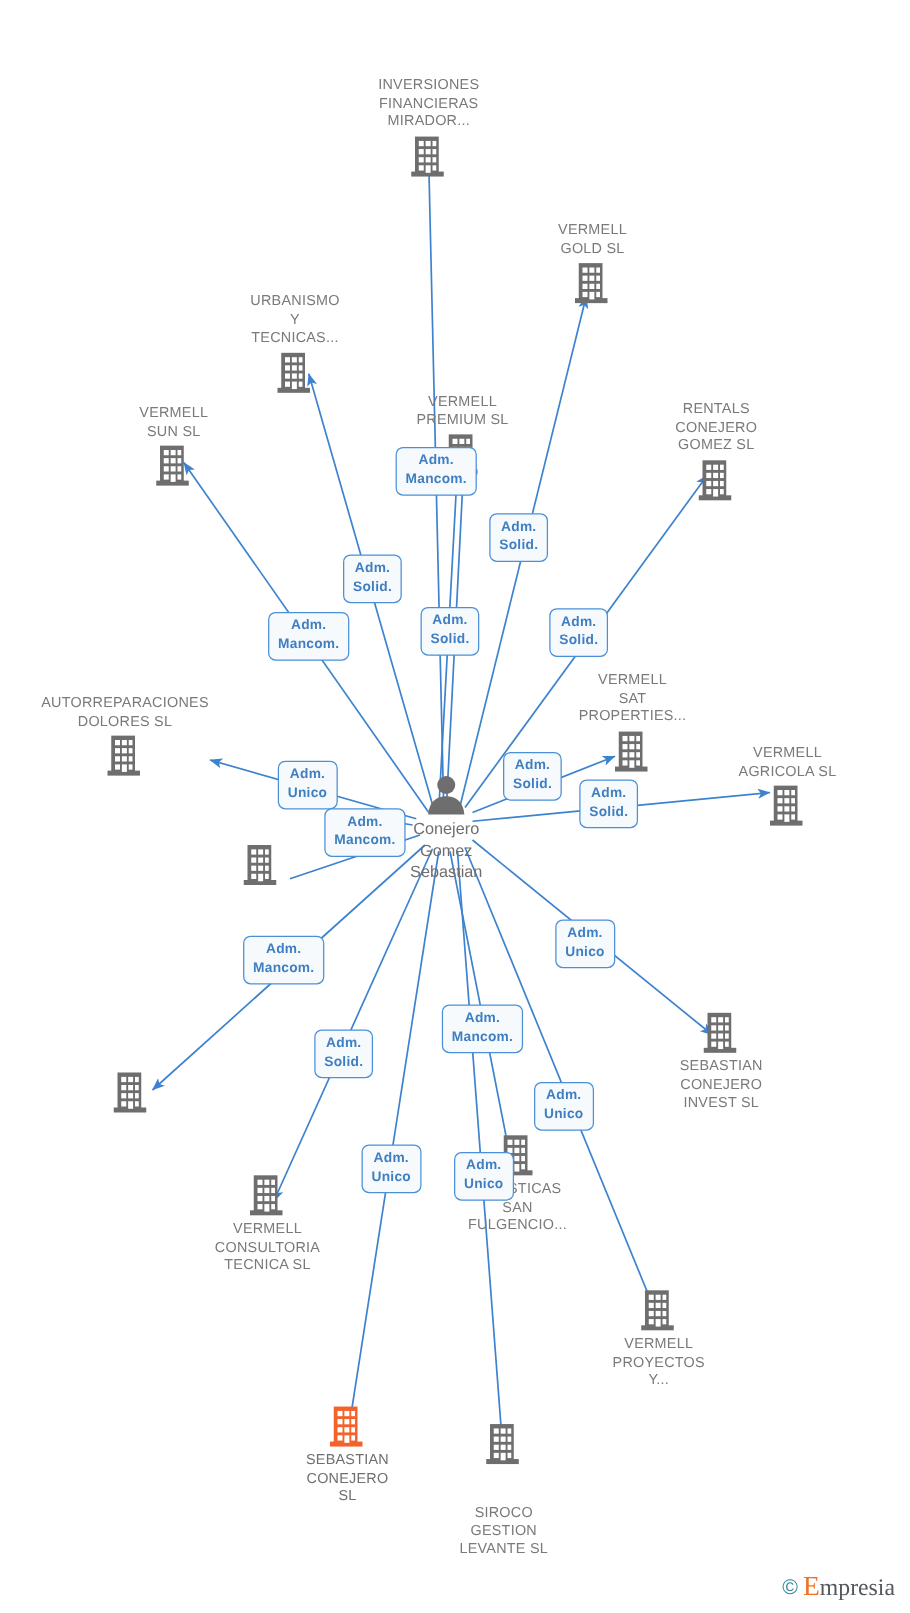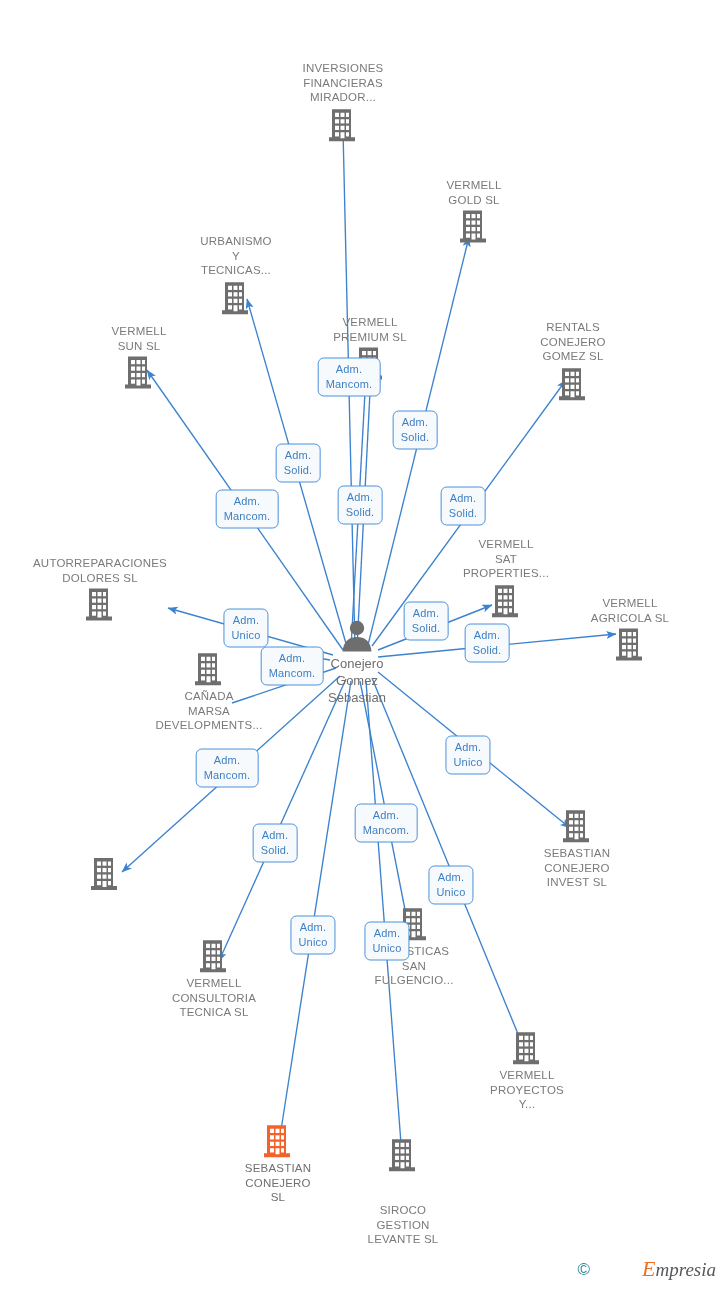--- a/index.html
+++ b/index.html
@@ -26,28 +26,28 @@
 
   
   .chip{
     position:absolute;transform:translate(-50%,-50%);
     background:#f7fafd;border:1.3px solid #4a90d9;border-radius:6px;
     padding:3px 7px 4px;min-width:44px;
     display:flex;flex-direction:column;align-items:center;justify-content:center;
     font-size:11px;line-height:15px;color:#3f7fc1;letter-spacing:.2px;
     box-sizing:border-box;
   }
-  .chip span{display:block;white-space:nowrap;}
+  .chip span{display:block;white-space:nowrap;font-weight:bold;}
 
   
   #watermark{position:absolute;right:12px;bottom:10px;display:flex;
              align-items:center;gap:4px;}
   #watermark .c{font-size:17px;color:#2f8b9b;line-height:1;}
   #watermark .w{font-family:"Liberation Serif","DejaVu Serif",serif;
-                font-size:19px;font-style:italic;color:#55585c;line-height:1;margin-left:48px;}
+                font-size:19px;color:#55585c;line-height:1;}
   #watermark .w .e{color:#ef7022;font-size:22px;}
 </style>
 </head>
 <body>
 
 <svg id="graph" viewBox="0 0 728 1290" xmlns="http://www.w3.org/2000/svg">
   <defs>
     <marker id="ar" markerWidth="9" markerHeight="9" refX="7.2" refY="3" orient="auto" markerUnits="strokeWidth">
       <path d="M0,0 L7.5,3 L0,6 L1.8,3 z" fill="#3c82cf"></path>
     </marker>
@@ -302,23 +302,20 @@
           <rect x="14.5" y="12" width="4" height="4.2"></rect>
           <rect x="20" y="12" width="3" height="4.2"></rect>
           <rect x="9" y="18.5" width="4" height="4.2"></rect>
           <rect x="14.5" y="18.5" width="4" height="4.2"></rect>
           <rect x="20" y="18.5" width="3" height="4.2"></rect>
           <rect x="9" y="25" width="4" height="4.2"></rect>
           <rect x="14.5" y="25" width="4" height="6"></rect>
           <rect x="20" y="25" width="3" height="4.2"></rect>
         </g>
       </svg>
-      <div class="cap">CAÑADA
-MARSA
-DEVELOPMENTS...</div>
     </div>
     <div class="node" style="left: 105px; top: 874px;">
       <svg class="ico" viewBox="0 0 34 36">
         <rect x="6" y="2" width="19" height="29" fill="#6e6e6e"></rect>
         <rect x="3" y="30" width="26" height="4" fill="#6e6e6e"></rect>
         <g fill="#ffffff">
           <rect x="9" y="5.5" width="4" height="4.2"></rect>
           <rect x="14.5" y="5.5" width="4" height="4.2"></rect>
           <rect x="20" y="5.5" width="3" height="4.2"></rect>
           <rect x="9" y="12" width="4" height="4.2"></rect>

